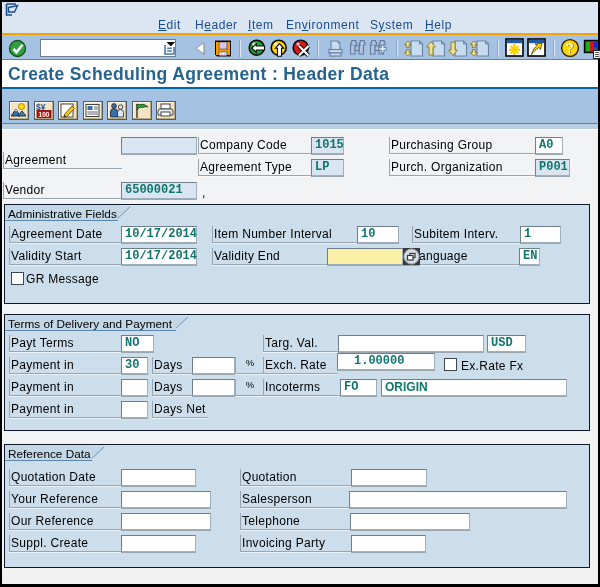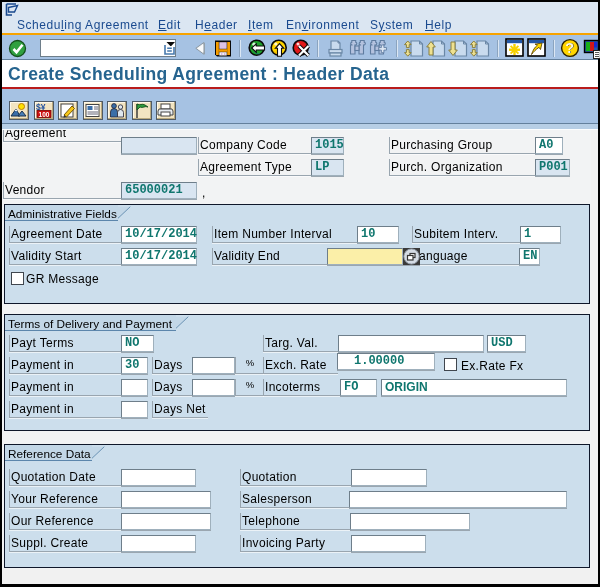--- a/index.html
+++ b/index.html
@@ -6,21 +6,21 @@
   *{-webkit-font-smoothing:antialiased;}
   body{width:600px;height:587px;position:relative;overflow:hidden;
        font-family:"Liberation Sans",sans-serif;background:#000;}
   #win{position:absolute;left:2px;top:2px;width:596px;height:582px;background:#f1f1f1;}
   .abs{position:absolute;}
   #menubar{left:0;top:0;width:596px;height:31px;background:#dbe6f2;}
   .mi{position:absolute;top:16px;font-size:12px;letter-spacing:.55px;color:#1a4a8f;white-space:pre;}
   .mi u{text-decoration:underline;}
   #orange{left:0;top:31px;width:596px;height:2px;background:#f7a300;}
   #toolbar{left:0;top:33px;width:596px;height:24px;background:#a6c2e3;border-bottom:1px solid #64809c;}
-  #titlebar{left:0;top:58px;width:596px;height:27px;background:#fff;border-bottom:2px solid #b91c1c;}
+  #titlebar{left:0;top:58px;width:596px;height:27px;background:#fff;border-bottom:2px solid #0369a1;}
   #titletext{position:absolute;left:6px;top:4px;font-size:17.5px;font-weight:bold;color:#26648f;letter-spacing:.35px;}
   #apptb{left:0;top:87px;width:596px;height:34px;background:#a6c2e3;border-bottom:1px solid #64809c;}
   .appbtn{position:absolute;top:12px;width:18px;height:17px;background:#f2e4c2;border:1px solid #4f5a66;box-shadow:inset -1px -1px 0 #b9a97f, inset 1px 1px 0 #fff8e8;}
   #content{left:0;top:122px;width:587px;height:443px;background:#f2f3f4;border:1px solid #f2f3f4;border-top-color:#b7cee5;}
   .grp{position:absolute;left:1px;width:584px;background:#ccdeec;border:1px solid #0f172a;}
   .tabdiag{position:absolute;top:0;width:13px;height:15px;}
   .gtitle{position:absolute;left:3px;top:1.5px;font-size:11.8px;letter-spacing:0;color:#000;white-space:pre;}
   .lbl{position:absolute;font-size:12px;letter-spacing:.3px;color:#000;border-left:1px solid #99a5af;border-bottom:1px solid #99a5af;box-shadow:0 1px 0 rgba(255,255,255,.6);padding-left:1px;height:16px;line-height:17px;white-space:pre;}
   .txt{position:absolute;font-size:12px;letter-spacing:.3px;color:#000;white-space:pre;}
   .fld,.dfld,.yfld{position:absolute;height:15px;border:1px solid #77828c;
@@ -33,21 +33,20 @@
   .sep{position:absolute;top:5px;width:1px;height:17px;background:#8ba4bf;box-shadow:1px 0 0 rgba(255,255,255,.6);}
 </style>
 </head>
 <body>
 <div id="win">
   <div class="abs" id="menubar">
     <svg class="abs" style="left:3px;top:1px" width="14" height="13" viewBox="0 0 14 13">
       <path d="M1.5 1 H11 M1.5 1 V12 H7" stroke="#1a4a8f" stroke-width="1.6" fill="none"></path>
       <path d="M3.5 4.5 L12.5 2.5 L9.5 9 L3.5 9 Z" fill="none" stroke="#1a4a8f" stroke-width="1.4"></path>
     </svg>
-    <span class="mi" style="left:15px">Schedu<u>l</u>ing Agreement</span>
     <span class="mi" style="left:156px"><u>E</u>dit</span>
     <span class="mi" style="left:193px">H<u>e</u>ader</span>
     <span class="mi" style="left:246px"><u>I</u>tem</span>
     <span class="mi" style="left:284px">En<u>v</u>ironment</span>
     <span class="mi" style="left:368px">S<u>y</u>stem</span>
     <span class="mi" style="left:423px"><u>H</u>elp</span>
   </div>
   <div class="abs" id="orange"></div>
   <div class="abs" id="toolbar">
     <svg class="abs" style="left:6px;top:4px" width="20" height="20" viewBox="0 0 20 20">
@@ -217,21 +216,21 @@
         <rect x="4" y="2" width="9" height="5" fill="#fff" stroke="#444" stroke-width="1"></rect>
         <path d="M2 7 h13 l1 2 v4 h-15 v-4 z" fill="#e8edf2" stroke="#444" stroke-width="1"></path>
         <rect x="4" y="10" width="9" height="4" fill="#fff" stroke="#444" stroke-width="1"></rect>
       </svg>
     </div>
   </div>
   <div class="abs" id="strip" style="left:0;top:122px;width:596px;height:5px;background:#b7cee5;border-bottom:1px solid #fdfeff;z-index:5"></div>
   <div class="abs" id="content">
     <div class="abs" style="left:0;top:0;width:587px;height:4px;background:#b7cee5;border-bottom:1px solid #fdfeff"></div>
 
-    <div class="lbl" style="left:0px;top:0;width:117px">Agreement</div>
+    <div class="lbl" style="left:0px;top:27px;width:117px">Agreement</div>
     <div class="dfld" style="left:118px;top:12px;width:71px"> </div>
     <div class="lbl" style="left:195px;top:12px;width:112px">Company Code</div>
     <div class="dfld" style="left:308px;top:12px;width:28px">1015</div>
     <div class="lbl" style="left:386px;top:12px;width:144px">Purchasing Group</div>
     <div class="fld" style="left:532px;top:12px;width:23px">A0</div>
     <div class="lbl" style="left:195px;top:34px;width:112px">Agreement Type</div>
     <div class="dfld" style="left:308px;top:34px;width:28px">LP</div>
     <div class="lbl" style="left:386px;top:34px;width:144px">Purch. Organization</div>
     <div class="dfld" style="left:532px;top:34px;width:30px">P001</div>
     <div class="lbl" style="left:0px;top:57px;width:117px">Vendor</div>

